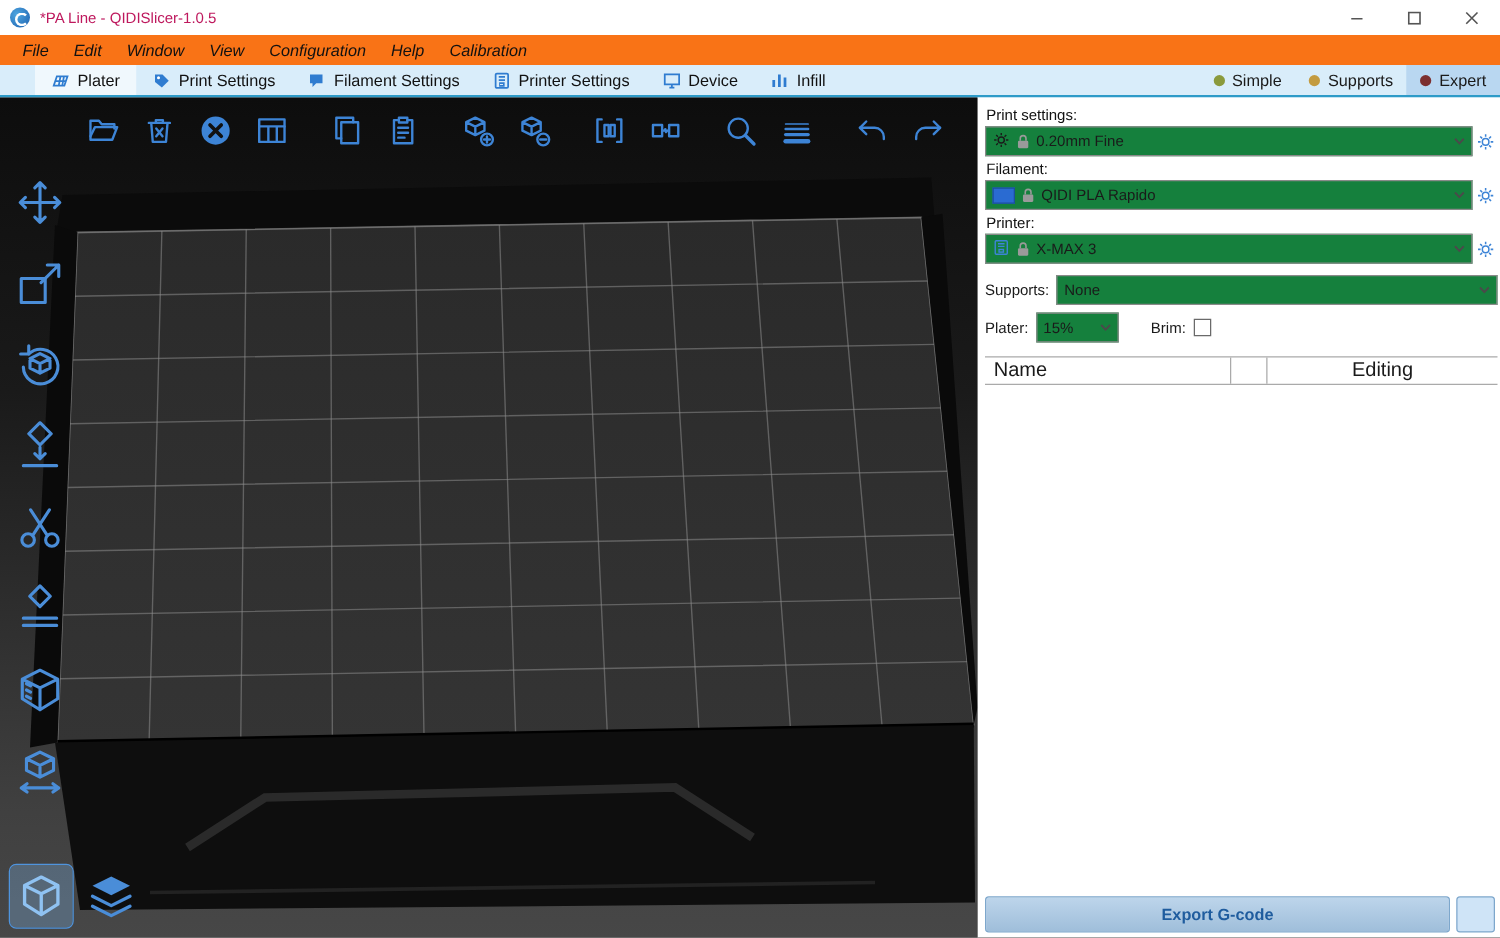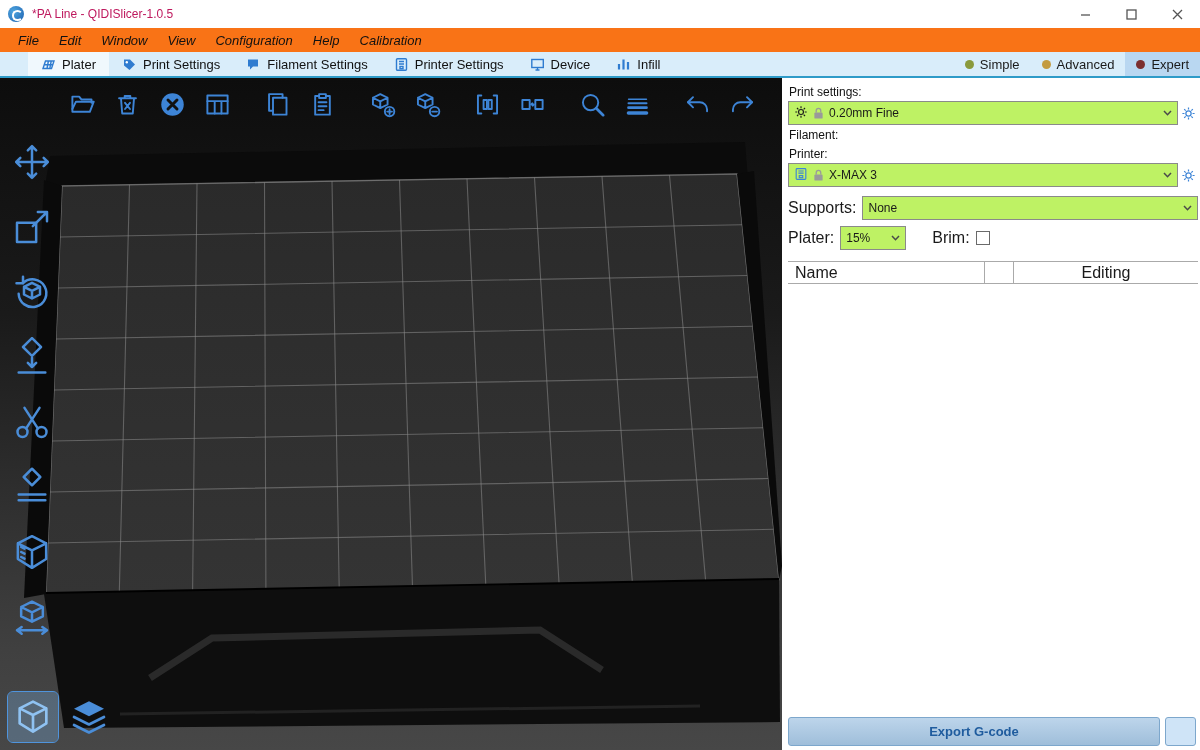--- a/index.html
+++ b/index.html
@@ -47,31 +47,31 @@
 
   .view-switch { position:absolute; left:8px; bottom:8px; display:flex; gap:6px; }
   .vbtn { width:50px; height:50px; display:flex; align-items:center; justify-content:center; color:#4a8dd8; cursor:pointer; border-radius:5px; }
   .vbtn.selected { background:rgba(130,185,240,0.30); outline:1px solid #4f94dd; color:#8fc2f2; }
   .vbtn svg { width:40px; height:40px; stroke:currentColor; fill:none; stroke-width:1.6; stroke-linecap:round; stroke-linejoin:round; }
 
   
   .sidebar { flex:1; background:#fff; display:flex; flex-direction:column; padding:4px 2px 4px 6px; }
   .side-label { font-size:12px; margin:3px 0 2px 1px; color:#111; }
   .setting-row { display:flex; align-items:center; }
-  .combo { flex:1; height:24px; border:1px solid #8a8a8a; background:#bef264; display:flex; align-items:center; gap:5px; padding:0 5px; font-size:12px; cursor:pointer; }
+  .combo { flex:1; height:24px; border:1px solid #8a8a8a; background:#15803d; display:flex; align-items:center; gap:5px; padding:0 5px; font-size:12px; cursor:pointer; }
   .combo .val { flex:1; white-space:nowrap; overflow:hidden; }
   .chev svg { display:block; stroke:#4a4a4a; fill:none; stroke-width:1.5; }
   .gear-out { width:20px; display:flex; justify-content:center; color:#3d84d6; cursor:pointer; }
   .gear-svg { stroke:currentColor; fill:none; stroke-width:1.3; }
   .swatch { width:18px; height:13px; border:1px solid #1a4f9c; }
   .lock svg { display:block; }
 
   .row2 { display:flex; align-items:center; margin-top:9px; }
   .row3 { display:flex; align-items:center; margin-top:6px; }
-  .inline-label { font-size:16px; margin-right:6px; }
+  .inline-label { font-size:12px; margin-right:6px; }
   .combo.small { flex:none; }
   .checkbox { width:14px; height:14px; border:1px solid #6a6a6a; background:#fff; cursor:pointer; }
 
   .obj-table { margin-top:11px; flex:1; display:flex; flex-direction:column; }
   .obj-header { display:flex; height:23px; border-top:1px solid #aaa; border-bottom:1px solid #aaa; align-items:center; font-size:16px; }
   .col-name { width:197px; padding-left:7px; border-right:1px solid #aaa; height:100%; display:flex; align-items:center; }
   .col-mid { width:29px; border-right:1px solid #aaa; height:100%; }
   .col-edit { flex:1; display:flex; justify-content:center; height:100%; align-items:center; }
   .obj-body { flex:1; background:#fff; }
 
@@ -167,21 +167,21 @@
       </span>
     <span>Infill</span>
   </div>
   <div class="modes">
     <div class="mode">
       <span class="mode-dot" style="background: rgb(138, 154, 60);"></span>
       <span>Simple</span>
     </div>
     <div class="mode">
       <span class="mode-dot" style="background: rgb(195, 155, 64);"></span>
-      <span>Advanced</span>
+      <span>Supports</span>
     </div>
     <div class="mode selected">
       <span class="mode-dot" style="background: rgb(124, 47, 47);"></span>
       <span>Expert</span>
     </div>
   </div>
 </div>
 
 <div class="main">
 
@@ -407,20 +407,43 @@
       </div>
       <div class="gear-out">
           <svg class="gear-svg" width="15" height="15" viewBox="0 0 16 16">
             <circle cx="8" cy="8" r="2.8"></circle>
             <path d="M8 1.5 v2.2 M8 12.3 v2.2 M1.5 8 h2.2 M12.3 8 h2.2 M3.4 3.4 l1.6 1.6 M11 11 l1.6 1.6 M12.6 3.4 L11 5 M5 11 l-1.6 1.6"></path>
           </svg>
         </div>
     </div>
 
     <div class="side-label">Filament:</div>
+    <div class="setting-row">
+      <div class="combo">
+        <span class="swatch" style="background: rgb(42, 107, 210);"></span>
+        <span class="lock">
+            <svg width="11" height="13" viewBox="0 0 12 14">
+              <rect x="1.5" y="6" width="9" height="6.5" rx="1" fill="#9a9a9a"></rect>
+              <path d="M3.5 6 V4 a2.5 2.5 0 0 1 5 0 V6" stroke="#9a9a9a" fill="none" stroke-width="1.4"></path>
+            </svg>
+          </span>
+        <span class="val">QIDI PLA Rapido</span>
+        <span class="chev">
+            <svg width="9" height="6">
+              <path d="M1 1 L4.5 4.7 L8 1"></path>
+            </svg>
+          </span>
+      </div>
+      <div class="gear-out">
+          <svg class="gear-svg" width="15" height="15" viewBox="0 0 16 16">
+            <circle cx="8" cy="8" r="2.8"></circle>
+            <path d="M8 1.5 v2.2 M8 12.3 v2.2 M1.5 8 h2.2 M12.3 8 h2.2 M3.4 3.4 l1.6 1.6 M11 11 l1.6 1.6 M12.6 3.4 L11 5 M5 11 l-1.6 1.6"></path>
+          </svg>
+        </div>
+    </div>
 
     <div class="side-label">Printer:</div>
     <div class="setting-row">
       <div class="combo">
         <span><svg width="14" height="14" viewBox="0 0 16 16" style="stroke:#3d84d6;fill:none;stroke-width:1.3">
               <rect x="2.5" y="1.8" width="11" height="12.4" rx="1"></rect>
               <path d="M5 4.6 h6 M5 7 h6"></path>
               <rect x="6" y="9.8" width="4" height="2.4"></rect>
             </svg></span>
         <span class="lock">

